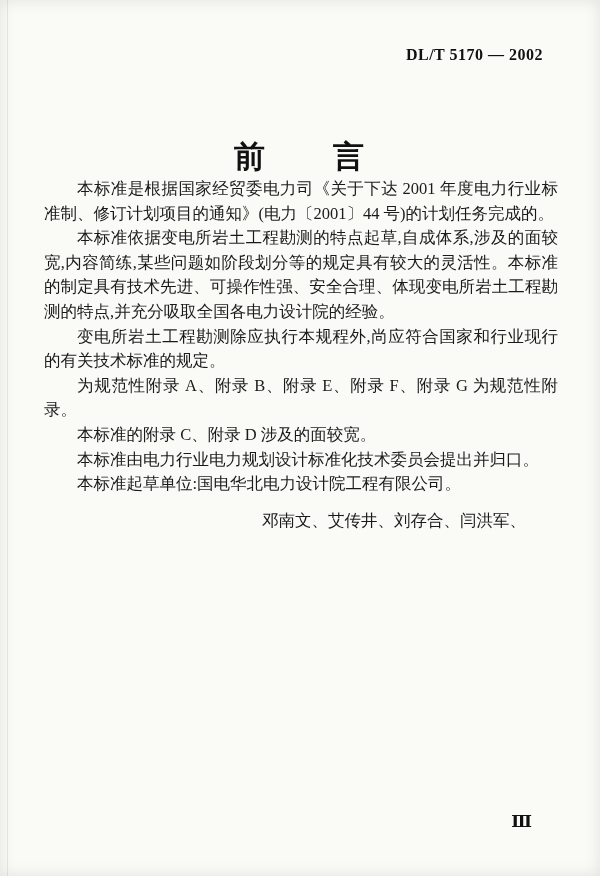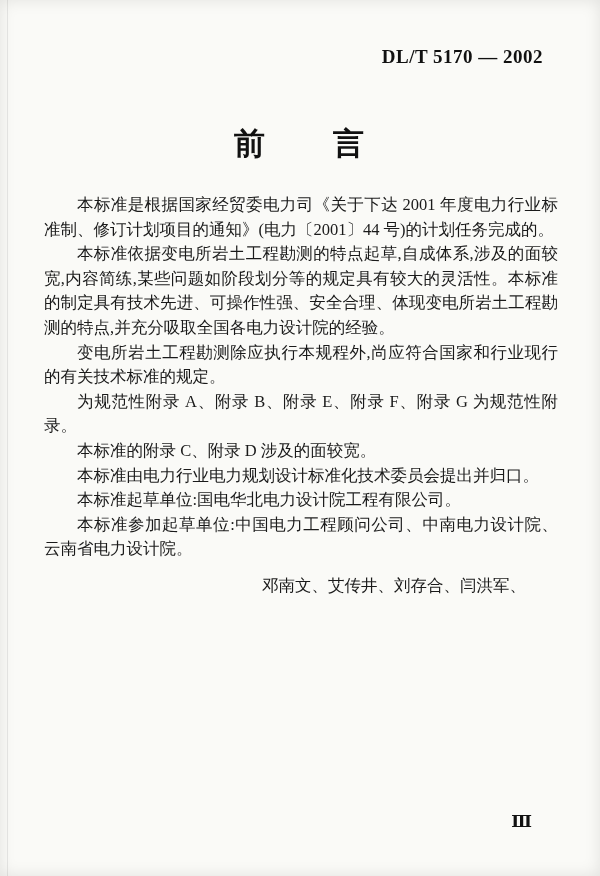--- a/index.html
+++ b/index.html
@@ -20,40 +20,40 @@
   .edge-line {
     position: absolute;
     top: 0; bottom: 0; left: 7px;
     width: 1px;
     background: rgba(0,0,0,0.08);
   }
   .header-code {
     position: absolute;
     top: 46px;
     right: 57px;
-    font-size: 19px;
+    font-size: 16px;
     font-weight: bold;
     letter-spacing: 0.5px;
     color: #111;
     white-space: nowrap;
   }
   .doc-title {
     position: absolute;
     top: 118px;
     left: 0; right: 0;
-    margin: 5px;
+    margin: 18px;
     text-align: center;
     font-size: 31px;
     font-weight: bold;
     color: #111;
     letter-spacing: 2px;
   }
   .body-text {
     position: absolute;
-    top: 193px;
+    top: 177px;
     left: 44px;
     width: 514px;
     font-size: 16.5px;
     line-height: 24.6px;
     text-align: justify;
     font-weight: 500;
     color: #1a1a1a;
   }
   .para {
     margin: 0;
@@ -85,19 +85,18 @@
   <h1 class="doc-title">前　　言</h1>
 
   <div class="body-text">
     <p class="para">本标准是根据国家经贸委电力司《关于下达 2001 年度电力行业标准制、修订计划项目的通知》(电力〔2001〕44 号)的计划任务完成的。</p>
     <p class="para">本标准依据变电所岩土工程勘测的特点起草,自成体系,涉及的面较宽,内容简练,某些问题如阶段划分等的规定具有较大的灵活性。本标准的制定具有技术先进、可操作性强、安全合理、体现变电所岩土工程勘测的特点,并充分吸取全国各电力设计院的经验。</p>
     <p class="para">变电所岩土工程勘测除应执行本规程外,尚应符合国家和行业现行的有关技术标准的规定。</p>
     <p class="para">为规范性附录 A、附录 B、附录 E、附录 F、附录 G 为规范性附录。</p>
     <p class="para">本标准的附录 C、附录 D 涉及的面较宽。</p>
     <p class="para">本标准由电力行业电力规划设计标准化技术委员会提出并归口。</p>
     <p class="para">本标准起草单位:国电华北电力设计院工程有限公司。</p>
-    <p class="para">本标准参加起草单位:中国电力工程顾问公司、中南电力设计院、云南省电力设计院。</p>
     <p class="name-line">邓南文、艾传井、刘存合、闫洪军、</p>
   </div>
 
   <div class="page-number">Ⅲ</div>
 
 </div>
 
 </body></html>

